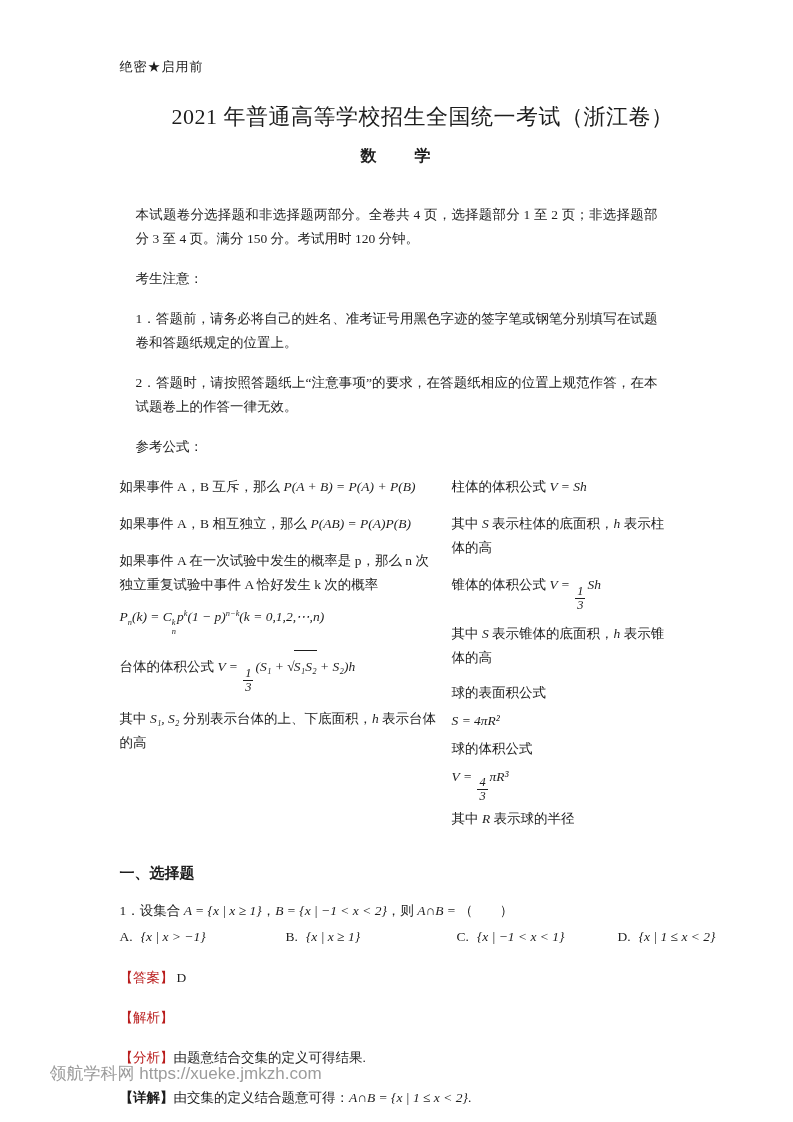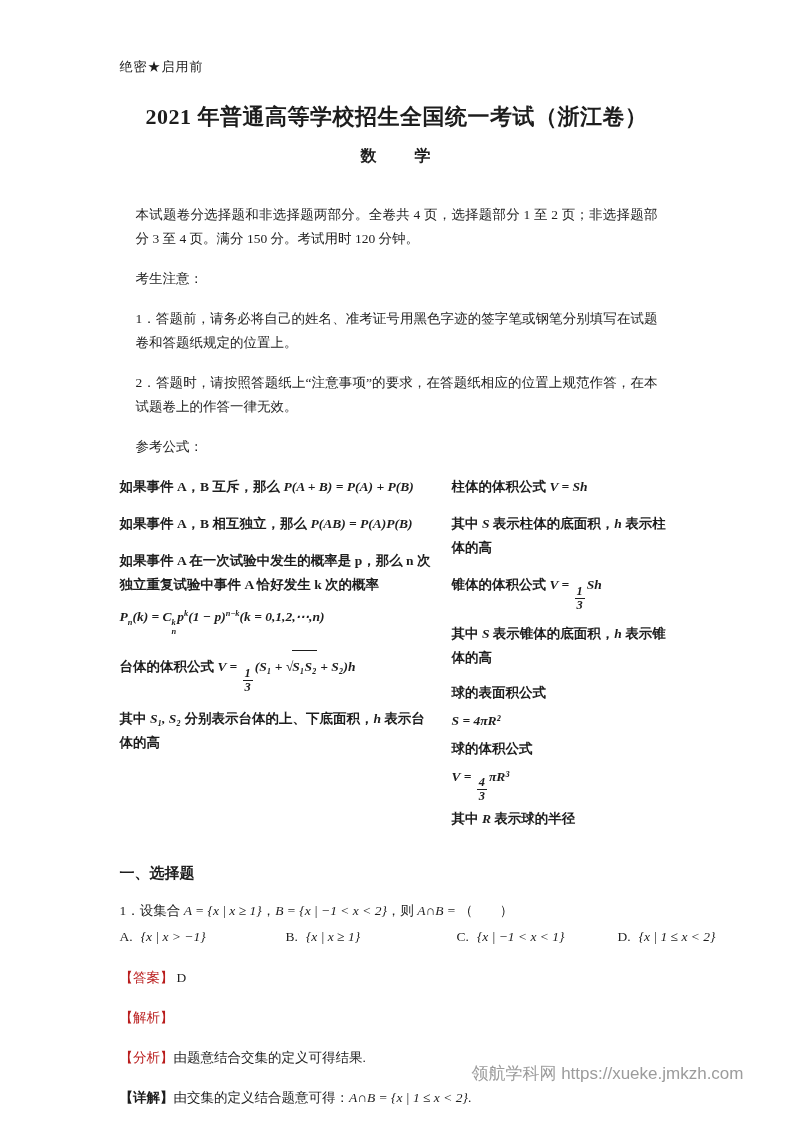--- a/index.html
+++ b/index.html
@@ -4,25 +4,25 @@
 <style>
   html,body { margin:0; padding:0; background:#ffffff; }
   .page {
     width:694px; height:1122px; margin:0 auto; background:#ffffff;
     box-sizing:border-box; padding:58px 70px 0 70px; position:relative;
     overflow:hidden; color:#1d1d1d;
     font-family:"Liberation Serif","DejaVu Serif",serif;
     font-size:13.5px;
   }
   .security { font-size:13px; letter-spacing:1px; }
-  .title { text-align:center; font-size:22px; font-weight:bold; margin:26px 0 0 0; letter-spacing:0.5px; }
+  .title { text-align:right; font-size:22px; font-weight:normal; margin:26px 0 0 0; letter-spacing:0.5px; }
   .subject { text-align:center; font-size:16px; font-weight:bold; margin:14px 0 0 0; letter-spacing:2px; }
   .intro { margin-top:36px; }
   .para { margin:16px; line-height:24px; text-align:justify; }
-  .formula-grid { display:flex; margin-top:12px;font-weight:bold; }
+  .formula-grid { display:flex; margin-top:12px; }
   .fcol-left { width:332px; flex:none; padding-right:14px; box-sizing:border-box; }
   .fcol-right { flex:1; }
   .frow { line-height:24px; margin-bottom:13px; }
   .frow.tight { margin-bottom:4px; }
   .math { font-style:italic; }
   .cn { font-style:normal; }
   .frac { display:inline-flex; flex-direction:column; align-items:center; vertical-align:-0.45em;
           line-height:1.05; font-size:0.92em; font-style:italic; margin:0 2px; }
   .frac .den { border-top:1px solid currentColor; padding:0 2px; }
   .frac .num { padding:0 2px; }
@@ -36,21 +36,21 @@
   .sec-heading { font-size:15px; font-weight:bold; margin:20px 0 0 0; }
   .q-stem { margin-top:15px; line-height:26px; }
   .options { display:grid; grid-template-columns:166px 171px 161px auto; margin-top:1px; }
   .option { line-height:24px; white-space:nowrap; }
   .opt-label { font-style:normal; margin-right:8px; }
   .ans-line { margin-top:17px; line-height:23px; }
   .label-teal { color:#b91c1c; }
   .label-bold { font-weight:bold; }
   .ans-val { margin-left:3px; }
   .footer {
-    position:absolute; left:0; right:0; top:1062px; text-align:right;
+    position:absolute; left:0; right:0; top:1062px; text-align:left;
     color:#9c9c9c; font-size:17px;
     font-family:"Liberation Sans","DejaVu Sans",sans-serif;
   }
 </style>
 </head>
 <body>
 
 <div class="page">
 
   <div class="security">绝密★启用前</div>

